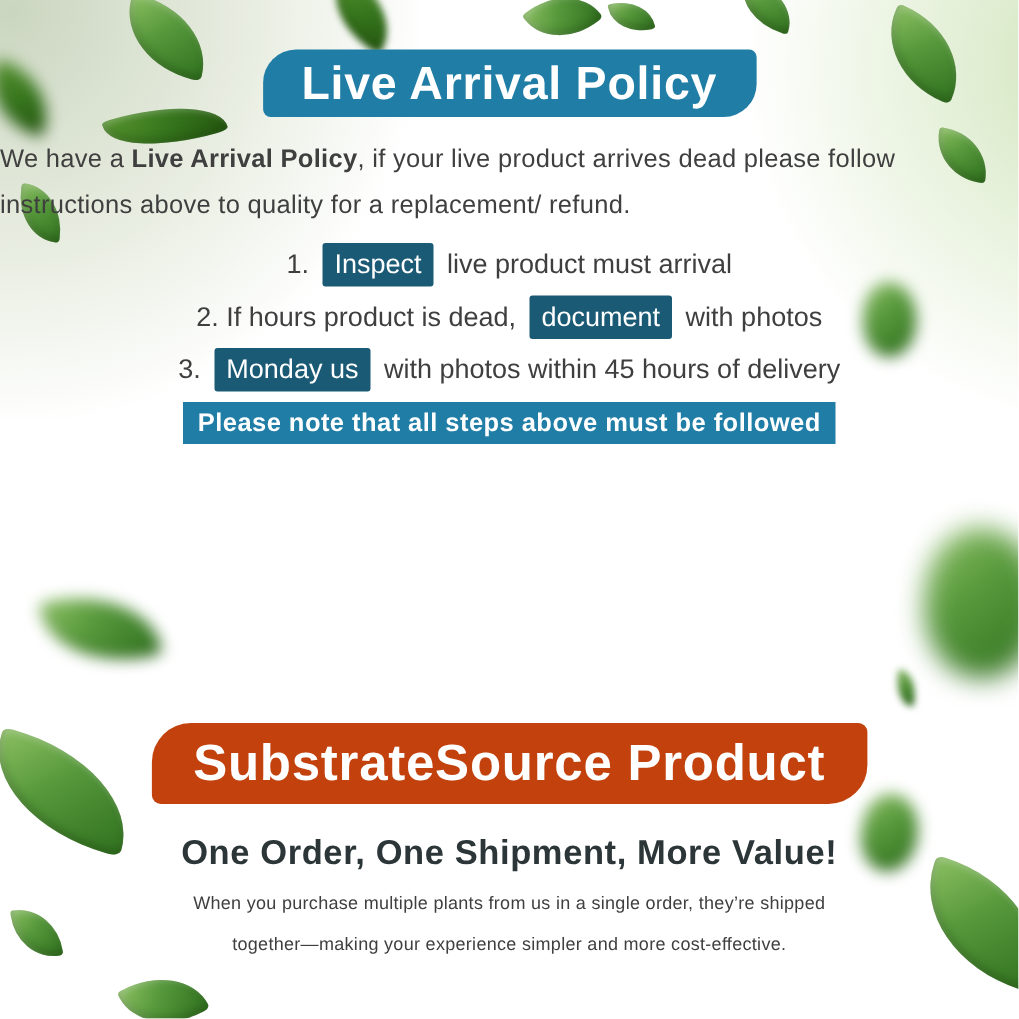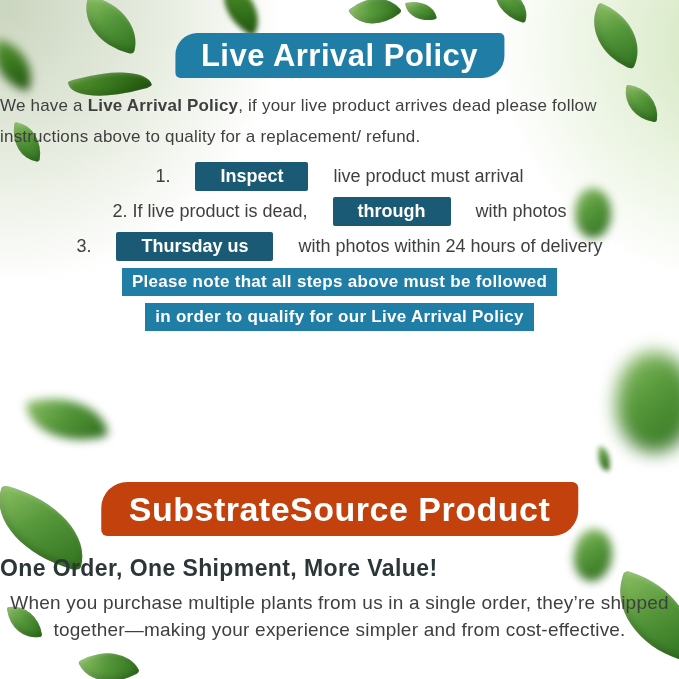--- a/index.html
+++ b/index.html
@@ -47,32 +47,32 @@
     color:#fff;font-weight:bold;white-space:nowrap;text-align:center;}
   .banner-top{top:33px;height:45px;line-height:45px;padding:0 26px;font-size:31px;
     background:#1f7da6;border-radius:22px 5px 22px 5px;letter-spacing:.5px;}
   .banner-dark{top:482px;height:54px;line-height:54px;padding:0 28px;font-size:34px;
     background:#c2410c;border-radius:26px 6px 26px 6px;letter-spacing:.5px;}
   .intro{position:absolute;top:90px;left:0;width:100%;margin:0;text-align:left;
     font-size:17px;line-height:31px;letter-spacing:.2px;}
   .steps{position:absolute;top:162px;left:0;width:100%;text-align:center;font-size:18px;}
   .step{margin-bottom:6px;line-height:25px;}
   .step .num{margin-right:5px;}
-  .chip{display:inline-block;background:#1a5a75;color:#fff;font-weight:bold;
-    padding:2px 25px;margin:0 20px;border-radius:2px;}
+  .chip{display:inline-block;background:#1a5a75;color:#fff;font-weight:normal;
+    padding:2px 8px;margin:0 4px;border-radius:2px;}
   .note{position:absolute;top:268px;left:0;width:100%;display:flex;
     flex-direction:column;align-items:center;gap:7px;}
   .note-line{display:inline-block;background:#1f7da6;color:#fff;font-weight:bold;
     font-size:17px;padding:4px 10px;letter-spacing:.3px;}
   .shipping{position:absolute;top:371px;left:0;width:100%;margin:0;text-align:center;
     font-size:17px;line-height:31px;letter-spacing:.2px;}
-  .subtitle{position:absolute;top:555px;left:0;width:100%;margin:0;text-align:left;
+  .subtitle{position:absolute;top:555px;left:0;width:100%;margin:0;text-align:center;
     font-size:23px;font-weight:bold;color:#2c3638;letter-spacing:.4px;}
   .body-text{position:absolute;top:589px;left:0;width:100%;margin:0;text-align:center;
-    font-size:19px;line-height:27px;letter-spacing:.2px;}
+    font-size:12px;line-height:27px;letter-spacing:.2px;}
 </style>
 </head>
 <body>
 
 <div class="canvas">
 
   <div class="wash wash-tl"></div>
   <div class="wash wash-tr"></div>
 
   <div class="leaf l1"></div>
@@ -98,32 +98,31 @@
   <div class="content">
 
     <div class="banner banner-top">
       <span>Live Arrival Policy</span>
     </div>
 
     <p class="intro"><span>We have a </span><b>Live Arrival Policy</b><span>, if your live product arrives dead please follow</span><br><span>instructions above to quality for a replacement/ refund.</span></p>
 
     <div class="steps">
       <div class="step"><span class="num">1.</span><span></span><span class="chip">Inspect</span><span> live product must arrival</span></div>
-      <div class="step"><span class="num">2.</span><span>If live product is dead, </span><span class="chip">through</span><span> with photos</span></div>
-      <div class="step"><span class="num">3.</span><span></span><span class="chip">Thursday us</span><span> with photos within 24 hours of delivery</span></div>
+      <div class="step"><span class="num">2.</span><span>If hours product is dead, </span><span class="chip">document</span><span> with photos</span></div>
+      <div class="step"><span class="num">3.</span><span></span><span class="chip">Monday us</span><span> with photos within 45 hours of delivery</span></div>
     </div>
 
     <div class="note">
       <span class="note-line">Please note that all steps above must be followed</span>
-      <span class="note-line">in order to qualify for our Live Arrival Policy</span>
     </div>
 
 
     <div class="banner banner-dark">
       <span>SubstrateSource Product</span>
     </div>
 
     <h2 class="subtitle">One Order, One Shipment, More Value!</h2>
 
-    <p class="body-text"><span>When you purchase multiple plants from us in a single order, they’re shipped</span><br><span>together—making your experience simpler and from cost-effective.</span></p>
+    <p class="body-text"><span>When you purchase multiple plants from us in a single order, they’re shipped</span><br><span>together—making your experience simpler and more cost-effective.</span></p>
 
   </div>
 </div>
 
 </body></html>

